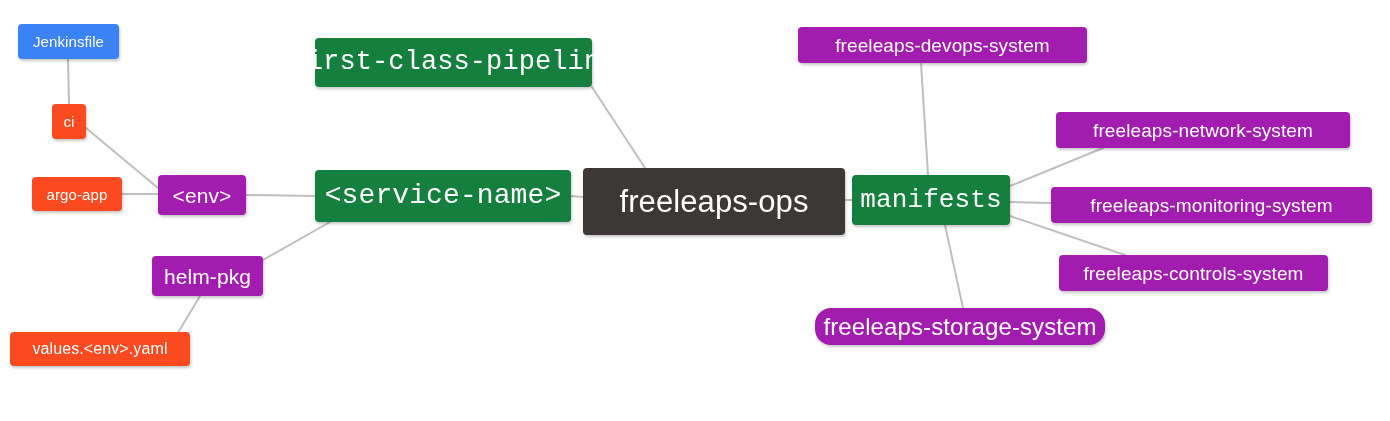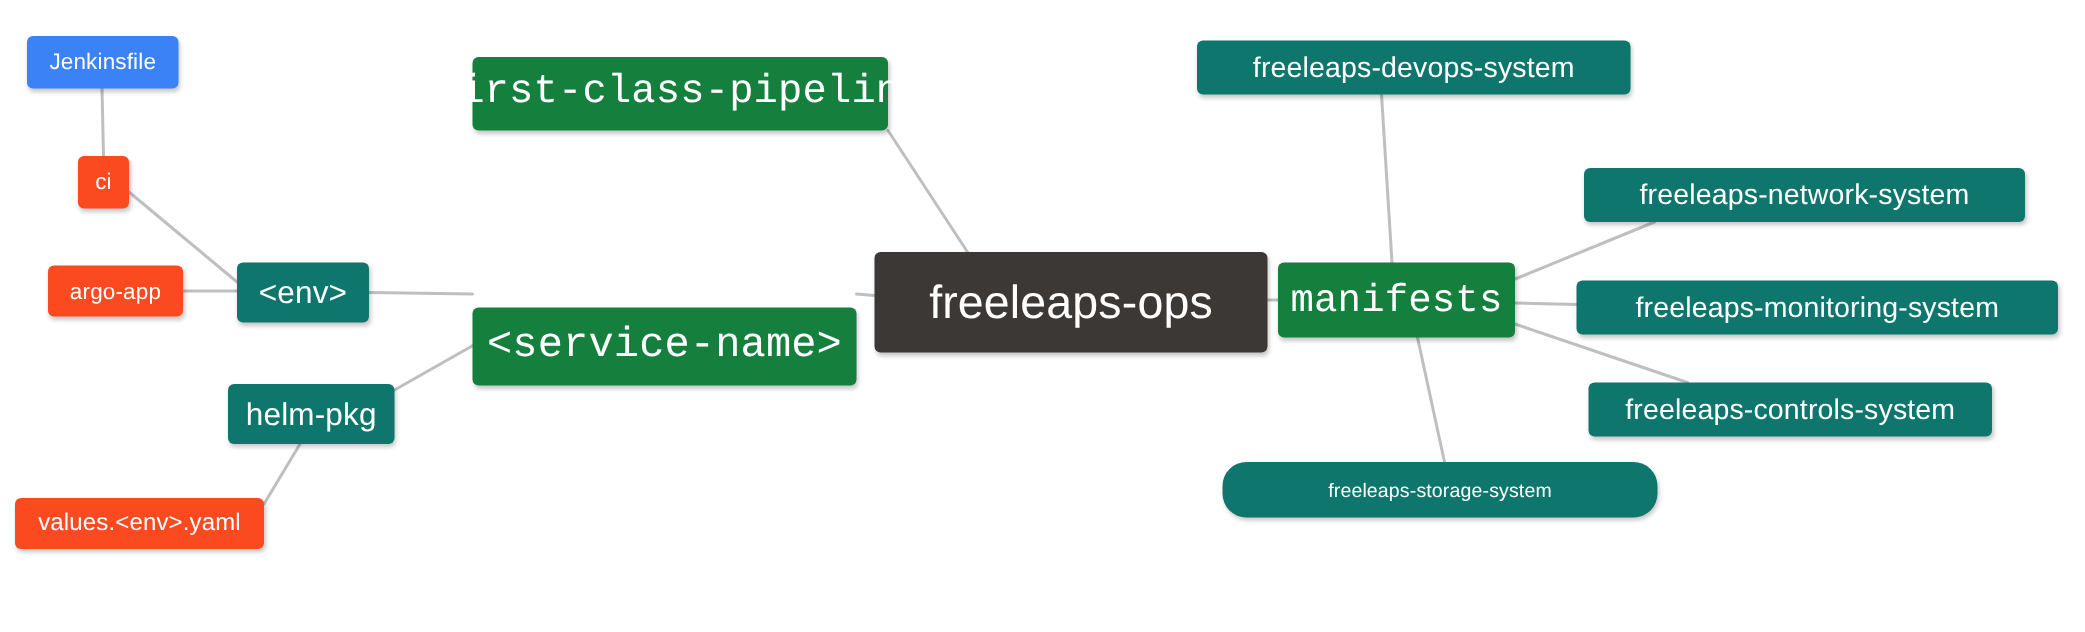--- a/index.html
+++ b/index.html
@@ -36,21 +36,21 @@
     border-radius: 4px;
     color: #ffffff;
     white-space: nowrap;
     line-height: 1;
     letter-spacing: 0.1px;
     box-shadow: 1px 2px 3px rgba(0,0,0,0.22);
     text-rendering: optimizeLegibility;
   }
   .n-orange { background: #3b82f6; }
   .n-red    { background: #fb4a20; }
-  .n-green  { background: #0f766e; text-align: center; }
+  .n-green  { background: #a21caf; text-align: center; }
   .n-blue   { background: #15803d; font-family: Liberation Mono, monospace; }
   .n-dark   { background: #3c3836; }
 </style>
 </head>
 <body>
 
 <div id="canvas">
   <svg id="edges" viewBox="0 0 1390 421" width="1390" height="421" xmlns="http://www.w3.org/2000/svg">
       <polyline points="68,59 69,104" fill="none" stroke="#bfbfbf" stroke-width="2" stroke-linecap="round"></polyline>
       <polyline points="86,128 158,188" fill="none" stroke="#bfbfbf" stroke-width="2" stroke-linecap="round"></polyline>
@@ -65,25 +65,25 @@
       <polyline points="1010,186 1103,148" fill="none" stroke="#bfbfbf" stroke-width="2" stroke-linecap="round"></polyline>
       <polyline points="1010,202 1051,203" fill="none" stroke="#bfbfbf" stroke-width="2" stroke-linecap="round"></polyline>
       <polyline points="1010,216 1125,255" fill="none" stroke="#bfbfbf" stroke-width="2" stroke-linecap="round"></polyline>
       <polyline points="945,225 963,308" fill="none" stroke="#bfbfbf" stroke-width="2" stroke-linecap="round"></polyline>
     </svg>
   <div id="node-layer">
       <div class="node n-orange" style="left: 18px; top: 24px; width: 101px; height: 35px; font-size: 15px;">Jenkinsfile</div>
       <div class="node n-red" style="left: 52px; top: 104px; width: 34px; height: 35px; font-size: 15px;">ci</div>
       <div class="node n-red" style="left: 32px; top: 177px; width: 90px; height: 34px; font-size: 15px;">argo-app</div>
       <div class="node n-green" style="left: 158px; top: 175px; width: 88px; height: 40px; font-size: 21px;">&lt;env&gt;</div>
-      <div class="node n-blue" style="left: 315px; top: 170px; width: 256px; height: 52px; font-size: 28px; margin-top: 35px;">&lt;service-name&gt;</div>
+      <div class="node n-blue" style="left: 315px; top: 170px; width: 256px; height: 52px; font-size: 28px;">&lt;service-name&gt;</div>
       <div class="node n-blue" style="left: 315px; top: 38px; width: 277px; height: 49px; font-size: 27px;">first-class-pipeline</div>
       <div class="node n-dark" style="left: 583px; top: 168px; width: 262px; height: 67px; font-size: 31px;">freeleaps-ops</div>
       <div class="node n-blue" style="left: 852px; top: 175px; width: 158px; height: 50px; font-size: 26px;">manifests</div>
       <div class="node n-green" style="left: 152px; top: 256px; width: 111px; height: 40px; font-size: 21px;">helm-pkg</div>
-      <div class="node n-red" style="left: 10px; top: 332px; width: 166px; height: 34px; font-size: 16px;">values.&lt;env&gt;.yaml</div>
+      <div class="node n-red" style="left: 10px; top: 332px; width: 180px; height: 34px; font-size: 16px;">values.&lt;env&gt;.yaml</div>
       <div class="node n-green" style="left: 798px; top: 27px; width: 289px; height: 36px; font-size: 19px;">freeleaps-devops-system</div>
       <div class="node n-green" style="left: 1056px; top: 112px; width: 294px; height: 36px; font-size: 19px;">freeleaps-network-system</div>
       <div class="node n-green" style="left: 1051px; top: 187px; width: 321px; height: 36px; font-size: 19px;">freeleaps-monitoring-system</div>
       <div class="node n-green" style="left: 1059px; top: 255px; width: 269px; height: 36px; font-size: 19px;">freeleaps-controls-system</div>
-      <div class="node n-green" style="left: 815px; top: 308px; width: 290px; height: 37px; font-size: 13px; border-radius: 16px;">freeleaps-storage-system</div>
+      <div class="node n-green" style="left: 815px; top: 308px; width: 290px; height: 37px; font-size: 24px; border-radius: 16px;">freeleaps-storage-system</div>
     </div>
 </div>
 
 </body></html>

